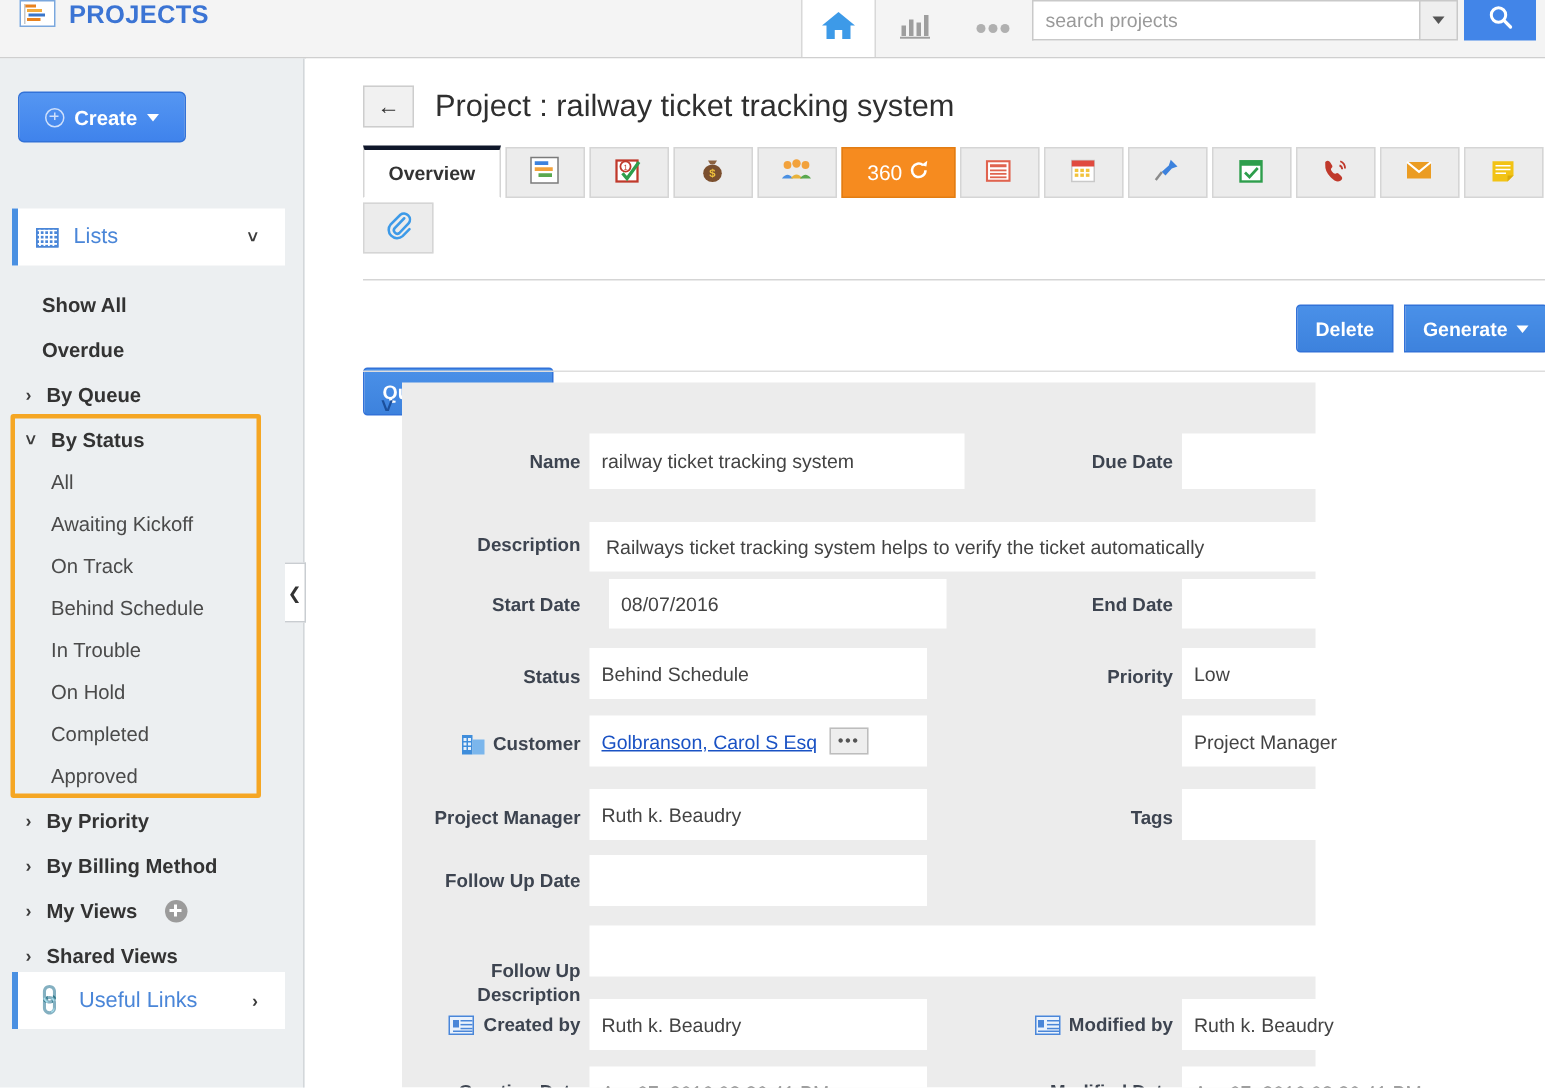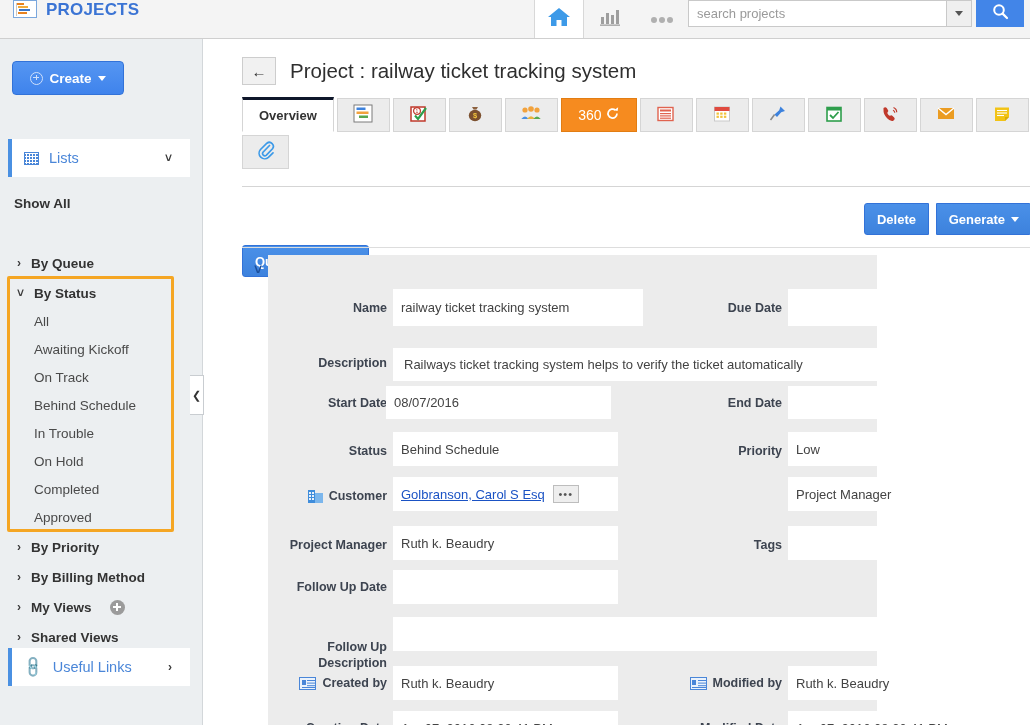--- a/index.html
+++ b/index.html
@@ -108,21 +108,21 @@
     border: 1px solid #4a86d8;
   }
   .link-icon { font-size: 15px; color: #4a86d8; transform: rotate(-45deg); display:inline-block; flex:none;}
 
   .chev { color: #3c3c3c; font-size: 12px; font-weight: bold; }
 
   .nav-item {
     position: absolute; left: 0; width: 203px; height: 28px;
     display: flex; align-items: center; font-size: 13.5px;
   }
-  .nav-item.bold { font-weight: bold; color: #333; padding-left: 14px; }
+  .nav-item.bold { font-weight: bold; color: #333; padding-left: 28px; }
   .nav-item.grp  { font-weight: bold; color: #333; padding-left: 17px; gap: 10px; }
   .nav-item.leaf { color: #4a4a4a; padding-left: 34px; }
 
   .plus-badge {
     width: 15px; height: 15px; border-radius: 50%; background: #9b9b9b;
     position: relative; display: inline-block; margin-left: 8px;
   }
   .plus-badge:before, .plus-badge:after { content:''; position:absolute; background:#fff;}
   .plus-badge:before { left:3.5px; top:6.7px; width:8px; height:1.8px;}
   .plus-badge:after  { top:3.5px; left:6.7px; height:8px; width:1.8px;}
@@ -298,20 +298,23 @@
 
   <div class="nav-section-head" style="top:100px">
     <span class="grid-icon"></span>
     <span class="lbl">Lists</span>
     <span class="chev" style="margin-right:18px">˅</span>
   </div>
 
   <div class="nav-item bold" style="top:150px">
     <span>Show All</span>
   </div>
+  <div class="nav-item bold" style="top:180px">
+    <span>Overdue</span>
+  </div>
   <div class="nav-item grp" style="top:210px">
     <span class="chev">›</span>
     <span>By Queue</span>
   </div>
   <div class="nav-item grp" style="top:240px">
     <span class="chev">˅</span>
     <span>By Status</span>
   </div>
   <div class="nav-item leaf" style="top:268px">
     <span>All</span>
@@ -548,21 +551,21 @@
 
     <div class="fld-label" style="left:0;   top:45px; width:119px;">Name</div>
     <div class="fld-value" style="left:125px;top:34px; width:250px; height:37px;">railway ticket tracking system</div>
     <div class="fld-label" style="left:395px;top:45px; width:119px;">Due Date</div>
     <div class="fld-value" style="left:520px;top:34px; width:225px; height:37px;"></div>
 
     <div class="fld-label" style="left:0;   top:100px; width:119px;">Description</div>
     <div class="fld-value" style="left:125px;top:93px; width:620px; height:33px; padding-left:11px;">Railways ticket  tracking system helps to verify the ticket automatically</div>
 
     <div class="fld-label" style="left:0;   top:140px; width:119px;">Start Date</div>
-    <div class="fld-value" style="left:118px;top:131px; width:225px; height:33px;">08/07/2016</div>
+    <div class="fld-value" style="left:138px;top:131px; width:225px; height:33px;">08/07/2016</div>
     <div class="fld-label" style="left:395px;top:140px; width:119px;">End Date</div>
     <div class="fld-value" style="left:520px;top:131px; width:225px; height:33px;"></div>
 
     <div class="fld-label" style="left:0;   top:188px; width:119px;">Status</div>
     <div class="fld-value" style="left:125px;top:177px; width:225px; height:34px;">Behind Schedule</div>
     <div class="fld-label" style="left:395px;top:188px; width:119px;">Priority</div>
     <div class="fld-value" style="left:520px;top:177px; width:225px; height:34px;">Low</div>
 
     <div class="fld-label with-icon" style="left:0; top:233px; width:119px;">
       <span class="bldg-icon">

